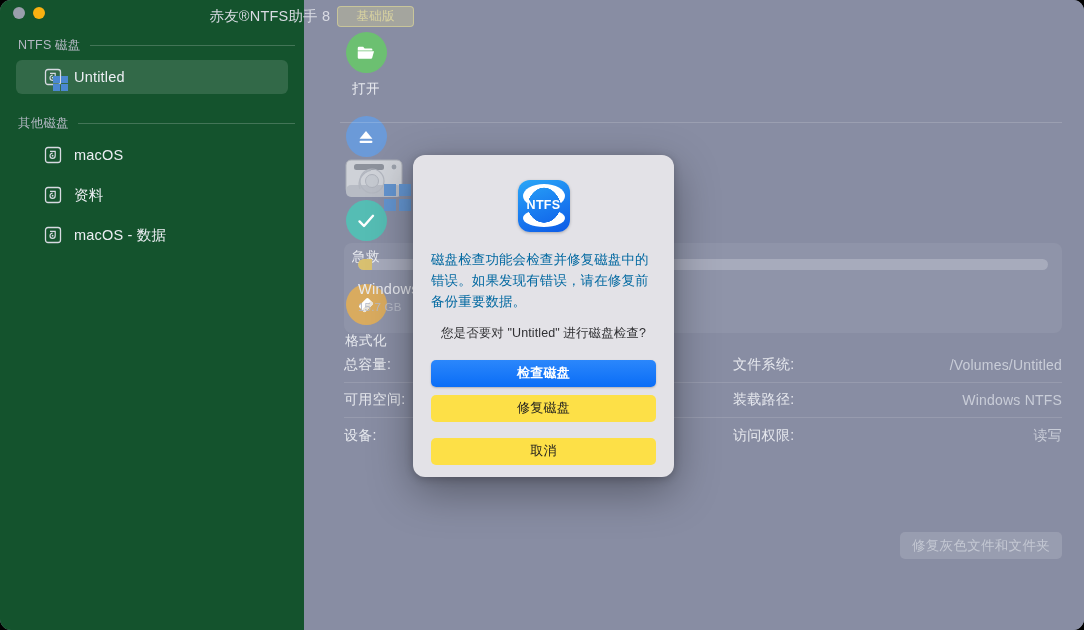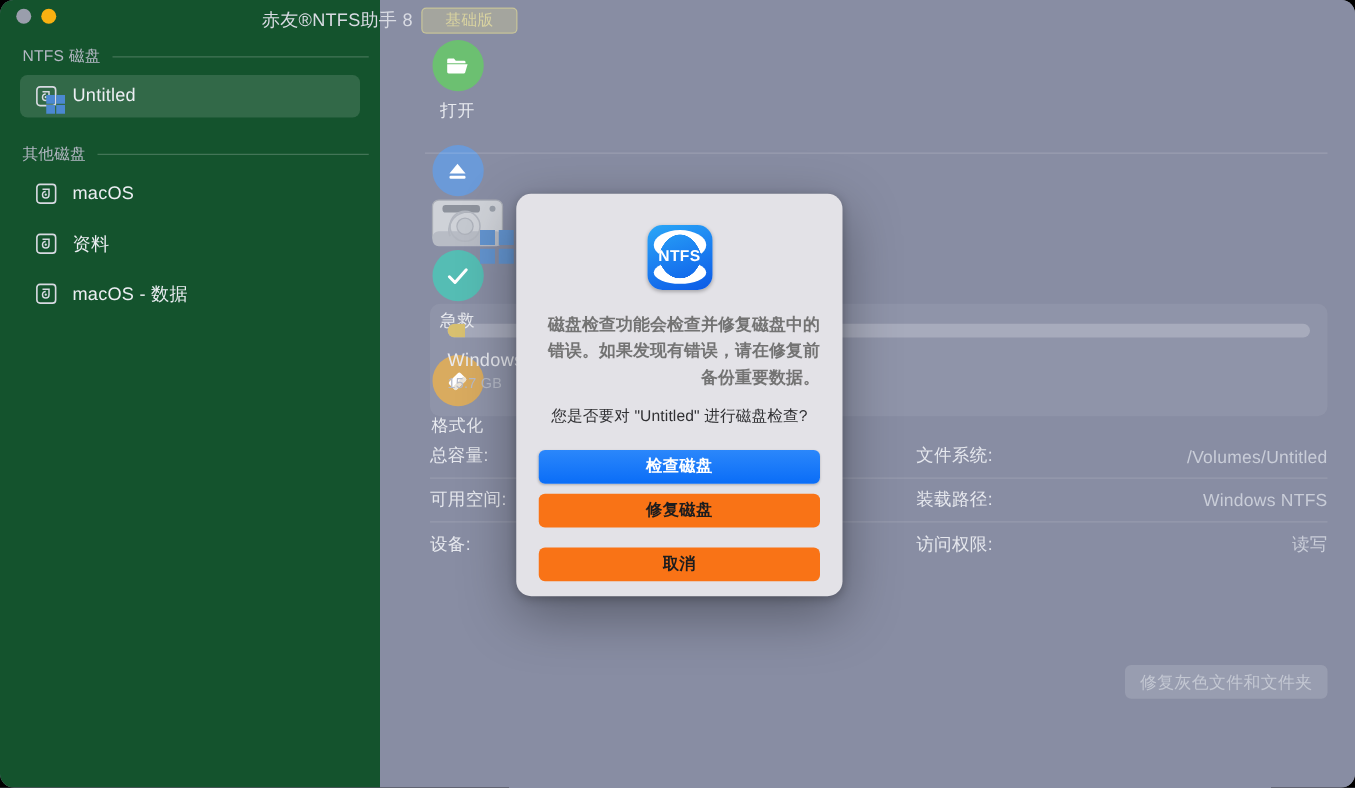--- a/index.html
+++ b/index.html
@@ -61,21 +61,21 @@
   }
 
   .sb-list { margin-top: 6px; }
   .sb-item {
     height: 34px;
     margin: 0 16px;
     border-radius: 6px;
     display: flex;
     align-items: center;
     gap: 11px;
-    padding-left: 11px;
+    padding-left: 27px;
   }
   .sb-item.selected { background: rgba(255,255,255,.13); }
   .sb-item + .sb-item { margin-top: 6px; }
   .sb-item-label {
     font-size: 14.5px;
     color: #eceef3;
     letter-spacing: .2px;
   }
   .disk-ico { position: relative; width: 20px; height: 20px; flex: 0 0 20px; }
   .disk-ico svg { display: block; }
@@ -277,24 +277,24 @@
     text-align: center;
     font-size: 12.5px;
     font-weight: bold;
     color: #fff;
     letter-spacing: .3px;
     z-index: 3;
   }
   #modal-title {
     margin-top: 18px;
     font-size: 13.5px;
-    font-weight: bold;
-    color: #737373;
+    font-weight: normal;
+    color: #0369a1;
     line-height: 1.55;
-    text-align: right;
+    text-align: left;
     letter-spacing: .1px;
   }
   #modal-sub {
     margin-top: 12px;
     font-size: 12.5px;
     color: #303033;
     text-align: center;
     letter-spacing: .1px;
   }
   #modal-buttons {
@@ -316,23 +316,22 @@
     border: none;
     font-family: inherit;
   }
   .m-btn.primary {
     background: linear-gradient(180deg, #2b87fb 0%, #0a6df7 100%);
     color: #fff;
     font-weight: bold;
     box-shadow: 0 1px 2px rgba(0,0,0,.22);
   }
   .m-btn.secondary {
-    background: #f97316;
+    background: #fde047;
     color: #1c1c1e;
-    font-weight: bold;
   }
   .m-btn.spaced { margin-top: 8px; }
 </style>
 </head>
 <body>
 
 <div id="window">
 
   <aside id="sidebar">
 

